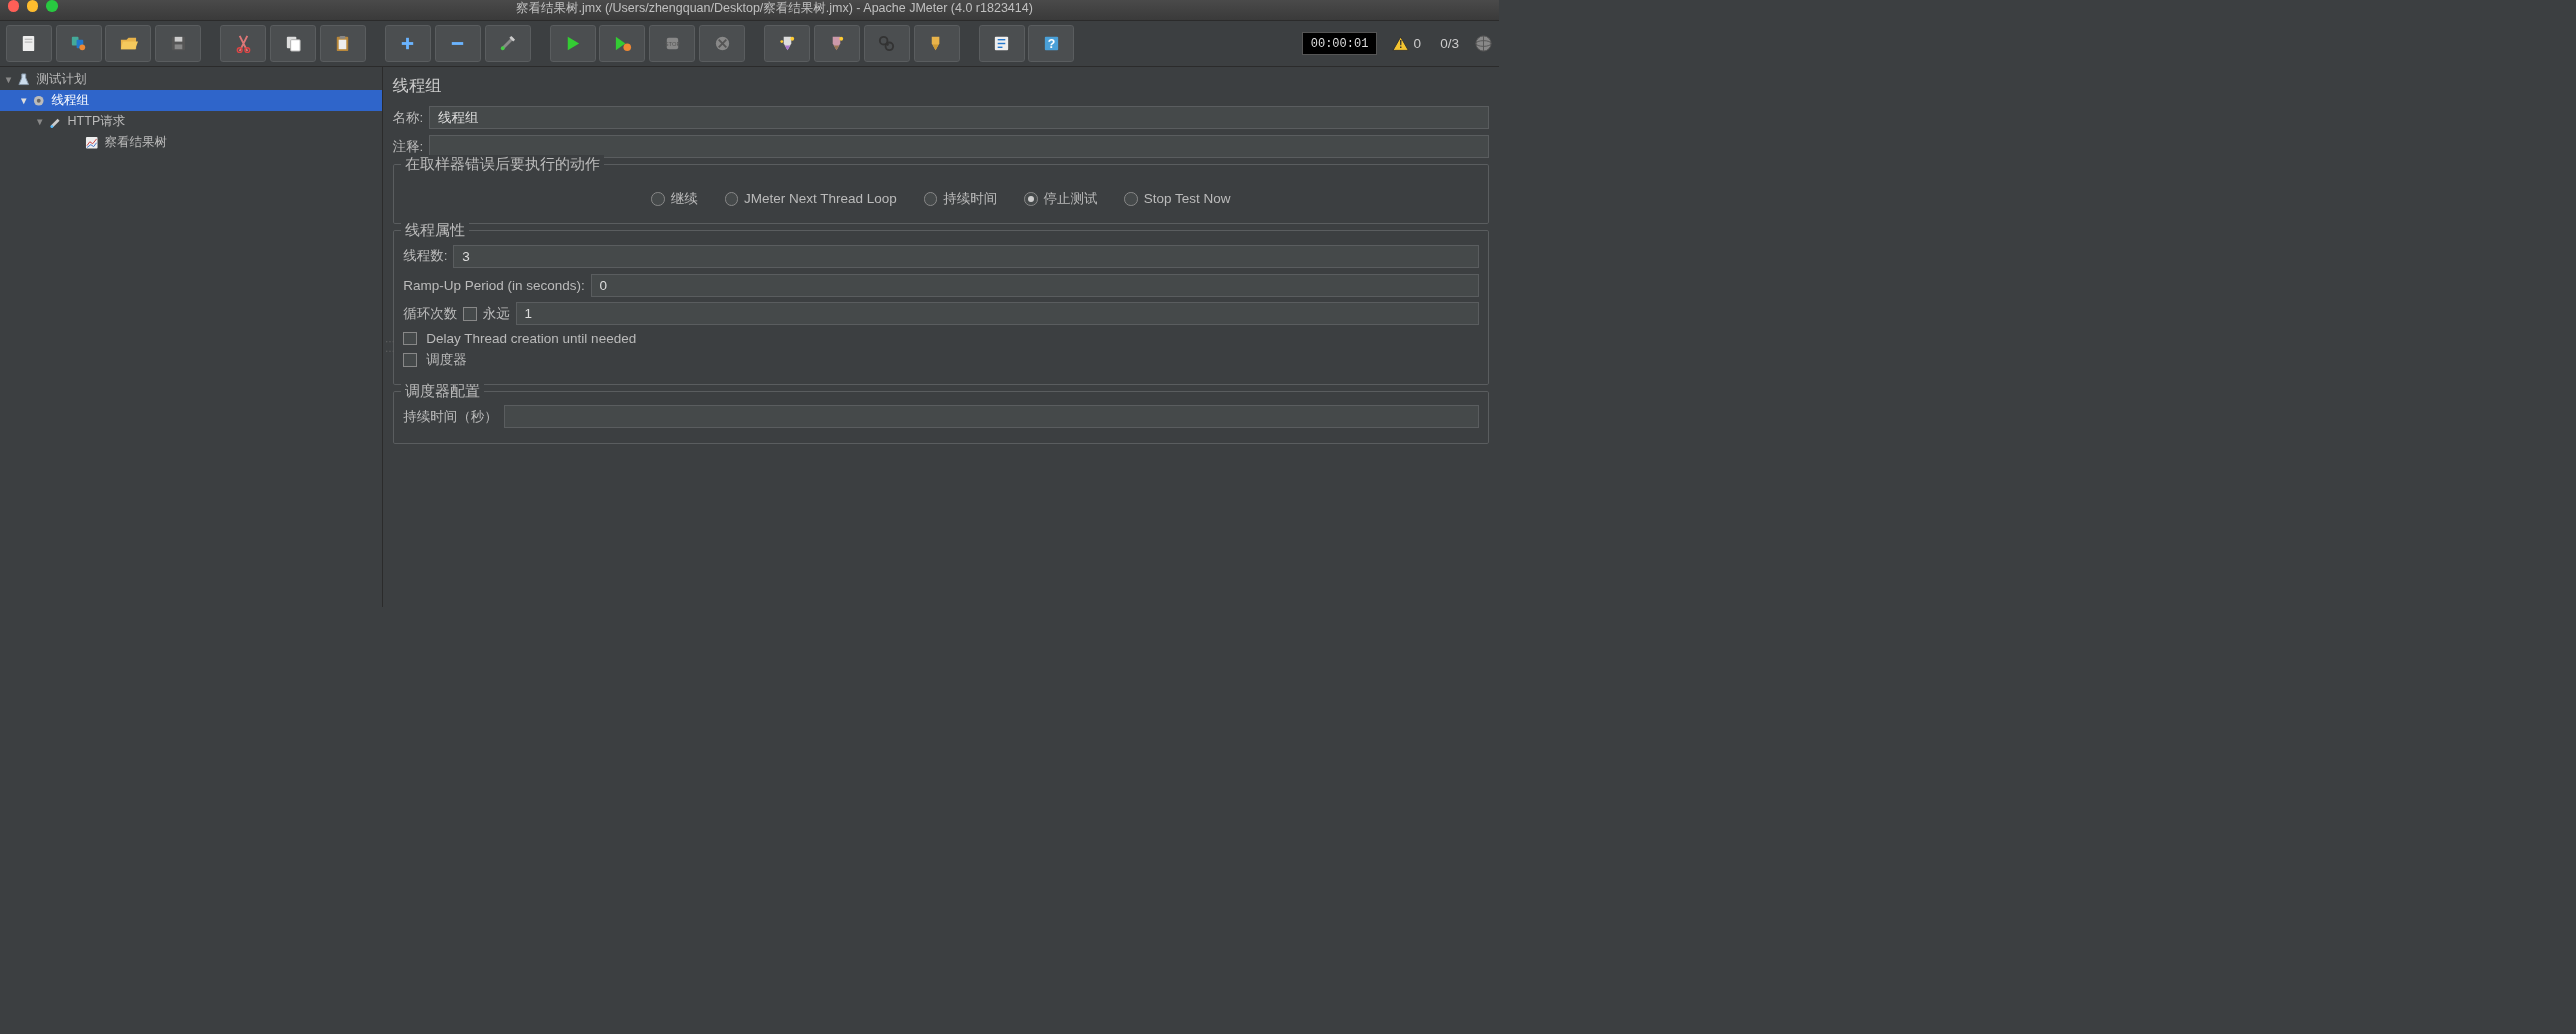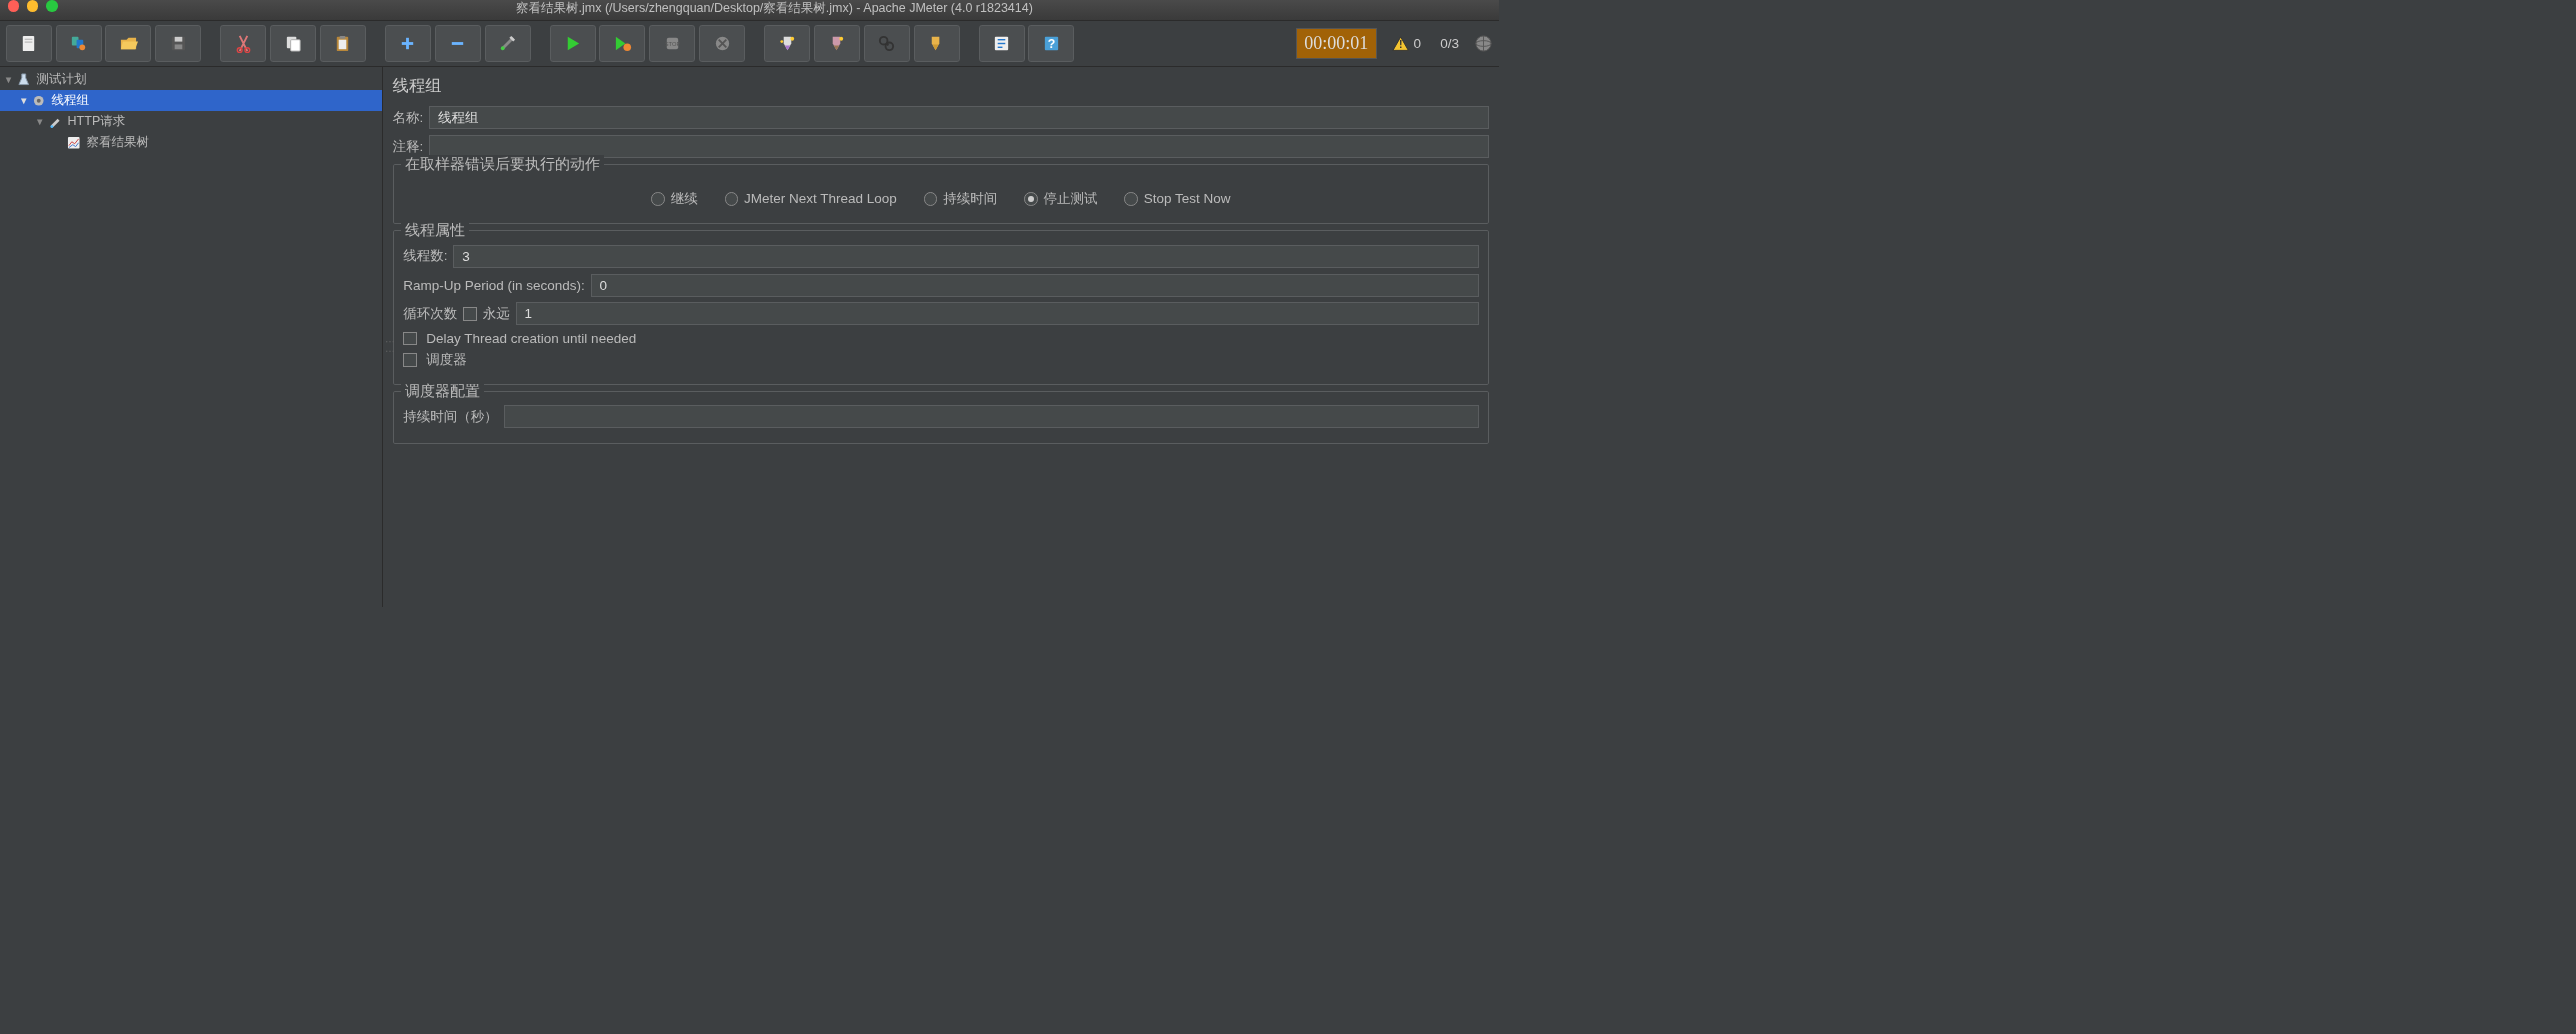--- a/index.html
+++ b/index.html
@@ -9,21 +9,21 @@
 .traffic { display: flex; gap: 7.7px; }
 .dot { width: 11.5px; height: 11.5px; border-radius: 50%; }
 .dot.red { background: #ff5f57; }
 .dot.yellow { background: #febc2e; }
 .dot.green { background: #28c840; }
 .title { flex: 1; text-align: center; color: #c0c0c0; font-size: 12.5px; }
 .toolbar { height: 46px; background: #3c3f41; display: flex; align-items: center; padding: 3.8px 5.8px; gap: 3.8px; border-bottom: 1px solid #2b2b2b; }
 .tb-btn { width: 46px; height: 37px; background: #4b4e50; border: 1px solid #5a5d5f; border-radius: 2.9px; display: flex; align-items: center; justify-content: center; cursor: pointer; }
 .tb-gap { width: 11.5px; }
 .tb-spacer { flex: 1; }
-.timer { background: #a16207; border: 1px solid #555; padding: 3.8px 7.7px; color: #ddd; font-family: Liberation Serif, serif; font-size: 18px; }
+.timer { background: #000000; border: 1px solid #555; padding: 3.8px 7.7px; color: #ddd; font-family: Liberation Mono, monospace; font-size: 12px; }
 .warn-badge { display: flex; align-items: center; gap: 3.8px; margin-left: 11.5px; color: #ccc; font-size: 13.5px; }
 .ratio { margin-left: 15.4px; color: #ccc; font-size: 13.5px; }
 .globe { margin-left: 11.5px; width: 19px; height: 19px; }
 .body { flex: 1; display: flex; }
 .sidebar { width: 383px; background: #3c3f41; border-right: 1px solid #2b2b2b; overflow: auto; }
 .tree { padding-top: 1.9px; }
 .tree-row { display: flex; align-items: center; height: 21px; padding-left: 3.8px; color: #bbb; cursor: pointer; }
 .tree-row.selected { background: #2f65ca; color: #fff; }
 .tree-toggle { width: 11.5px; font-size: 9.6px; color: #888; }
 .tree-row.selected .tree-toggle { color: #ddd; }
@@ -237,21 +237,21 @@
         <div class="tree-row" style="padding-left:35px">
           <span class="tree-toggle">▼</span>
           <span class="tree-icon">
               <svg width="13.5" height="13.5" viewBox="0 0 14 14">
                 <path d="M3 11 L10 4 L12 6 L5 13 Z" fill="#ccc"></path>
                 <circle cx="4" cy="12" r="1.5" fill="#5bf"></circle>
               </svg>
             </span>
           <span>HTTP请求</span>
         </div>
-        <div class="tree-row" style="padding-left:54px">
+        <div class="tree-row" style="padding-left:72px">
           <span class="tree-toggle" style="visibility:hidden">▼</span>
           <span class="tree-icon">
               <svg width="13.5" height="13.5" viewBox="0 0 14 14">
                 <rect x="1" y="1" width="12" height="12" fill="#eee" rx="1"></rect>
                 <path d="M2 10 L5 6 L8 8 L12 3" stroke="#c44" fill="none"></path>
                 <path d="M2 12 L6 9 L9 11 L12 7" stroke="#47c" fill="none"></path>
               </svg>
             </span>
           <span>察看结果树</span>
         </div>

